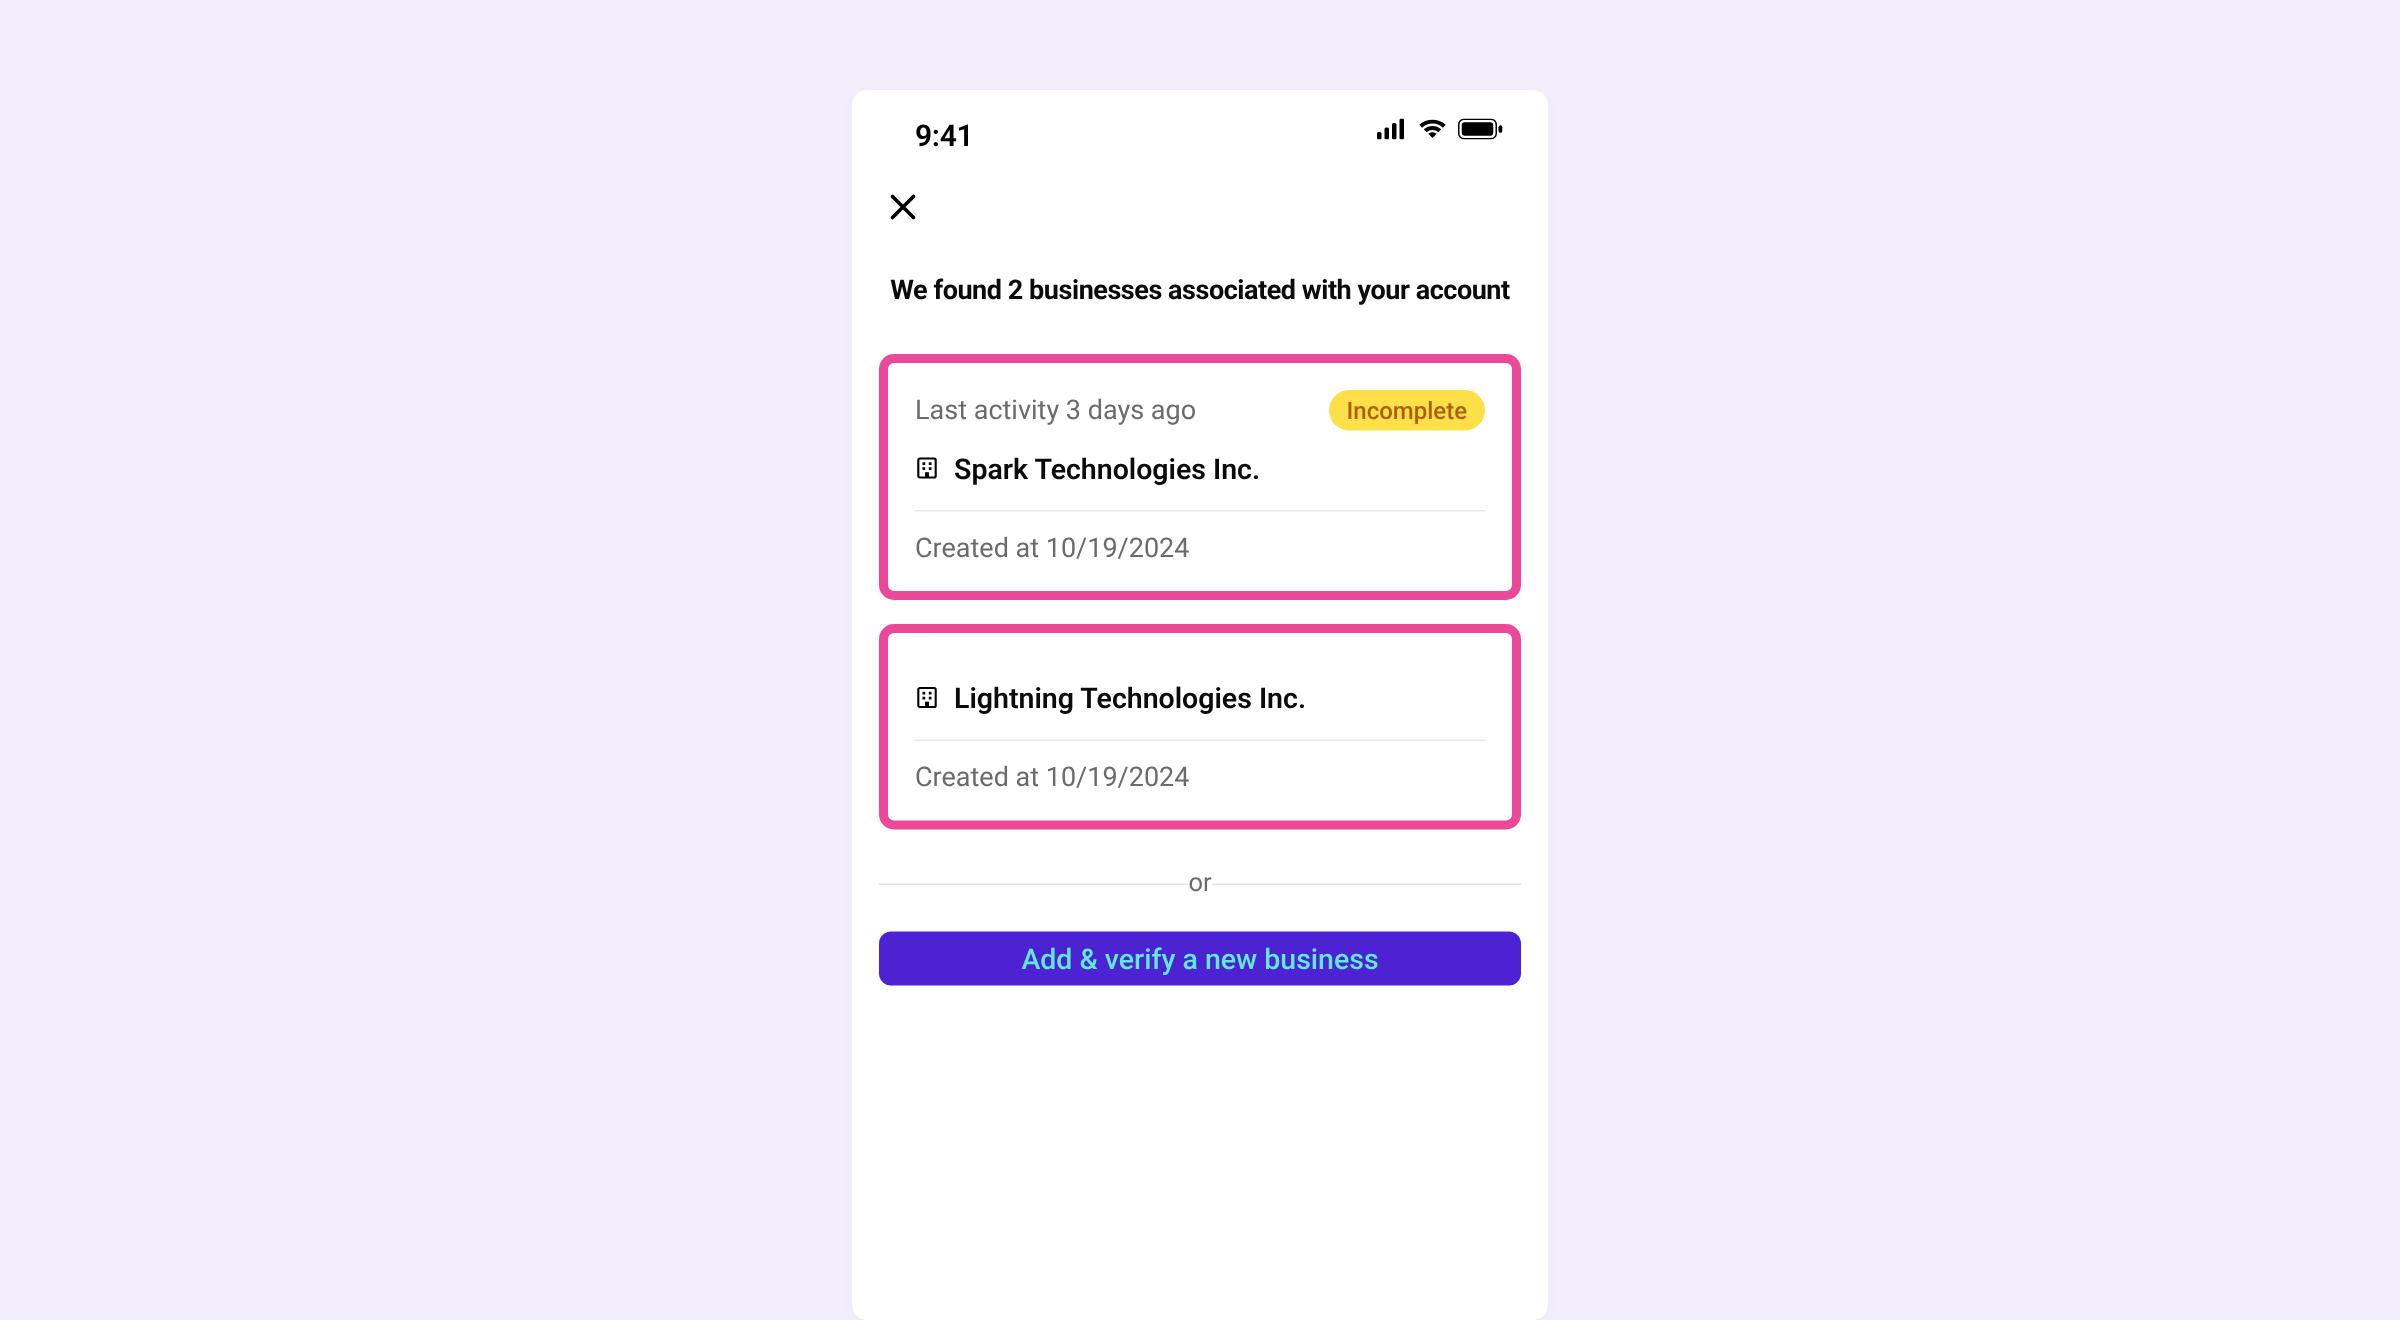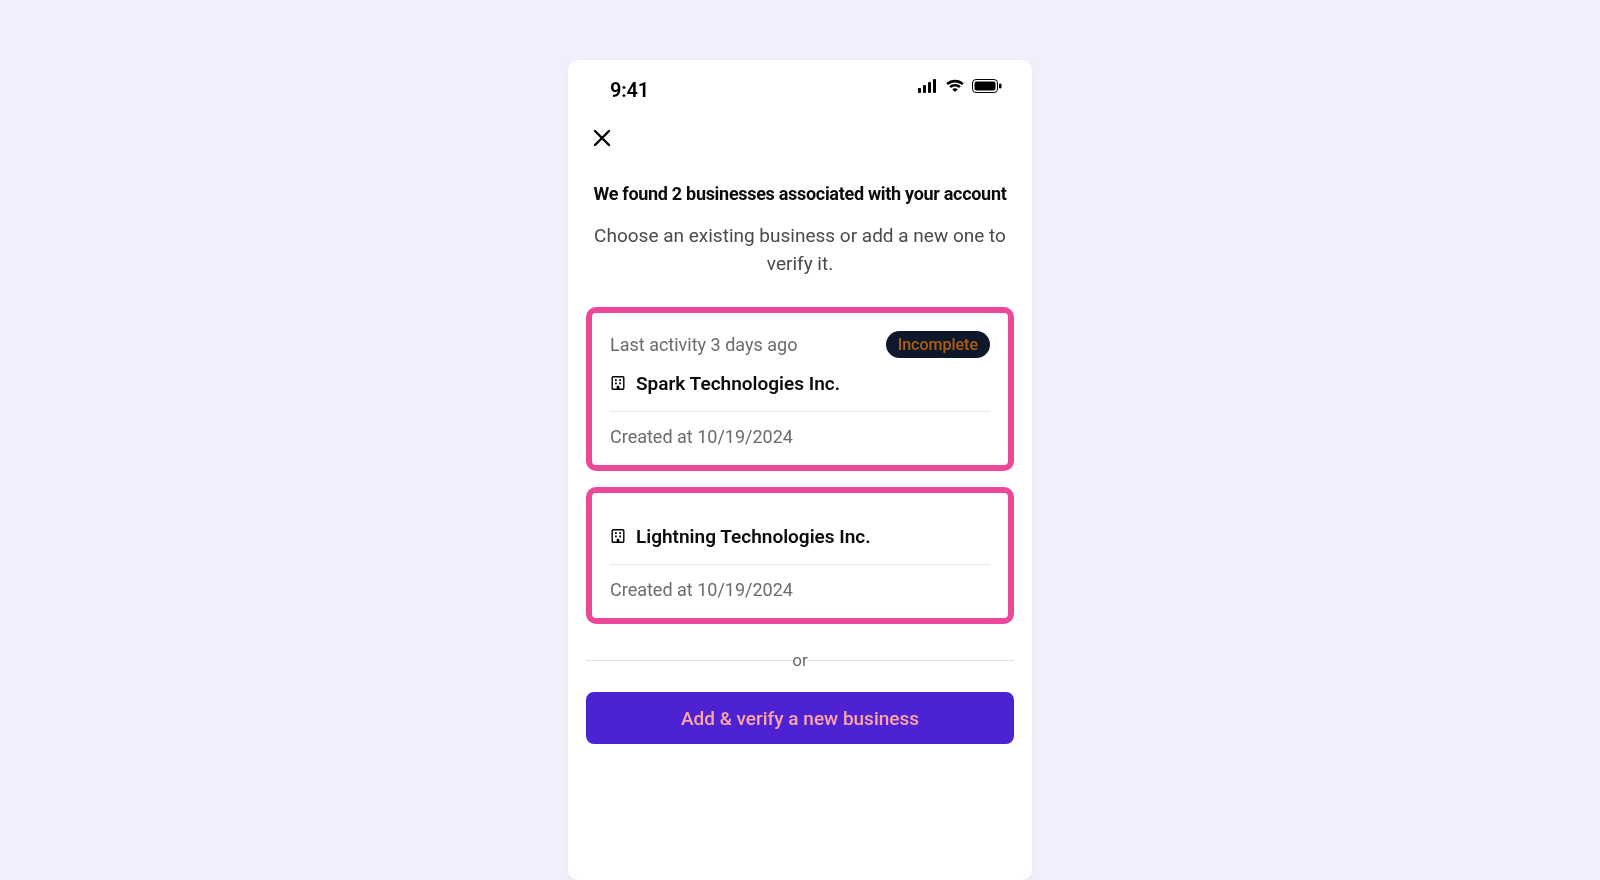--- a/index.html
+++ b/index.html
@@ -80,21 +80,21 @@
   .card-top {
     display: flex;
     justify-content: space-between;
     align-items: center;
   }
   .activity {
     font-size: 18px;
     color: #6b6b6b;
   }
   .badge {
-    background: #0f172a;
+    background: #fde047;
     color: #AE5F0E;
     font-size: 16px;
     font-weight: 500;
     padding: 4px 12px;
     border-radius: 999px;
   }
   .biz-row {
     display: flex;
     align-items: flex-end;
     gap: 10px;
@@ -118,25 +118,25 @@
   .or-row {
     display: flex;
     align-items: center;
     margin-top: 26px;
   }
   .or-line { flex: 1; height: 1px; background: #e2e2e2; }
   .or-text { font-size: 17px; color: #6b6b6b; }
   .cta {
     margin-top: 22px;
     background: #4D22D2;
-    color: #fca5a5;
+    color: #5eead4;
     font-size: 19px;
     font-weight: 500;
     border-radius: 8px;
-    height: 52px;
+    height: 36px;
     display: flex;
     align-items: center;
     justify-content: center;
     cursor: pointer;
   }
 </style>
 </head>
 <body>
 
 <div class="phone">
@@ -174,21 +174,20 @@
       <span>
         <svg width="20" height="20" viewBox="0 0 20 20">
           <path d="M3 3 L17 17 M17 3 L3 17" stroke="#000" stroke-width="2.4" stroke-linecap="round"></path>
         </svg>
       </span>
     </div>
   </div>
 
   <div class="content">
     <h1 class="title">We found 2 businesses associated with your account</h1>
-    <p class="subtitle">Choose an existing business or add a new one to verify it.</p>
 
     <div class="cards">
 
       <div class="card">
         <div class="card-top">
           <div class="activity">Last activity 3 days ago</div>
           <div class="badge">Incomplete</div>
         </div>
         <div class="biz-row">
           <span>

